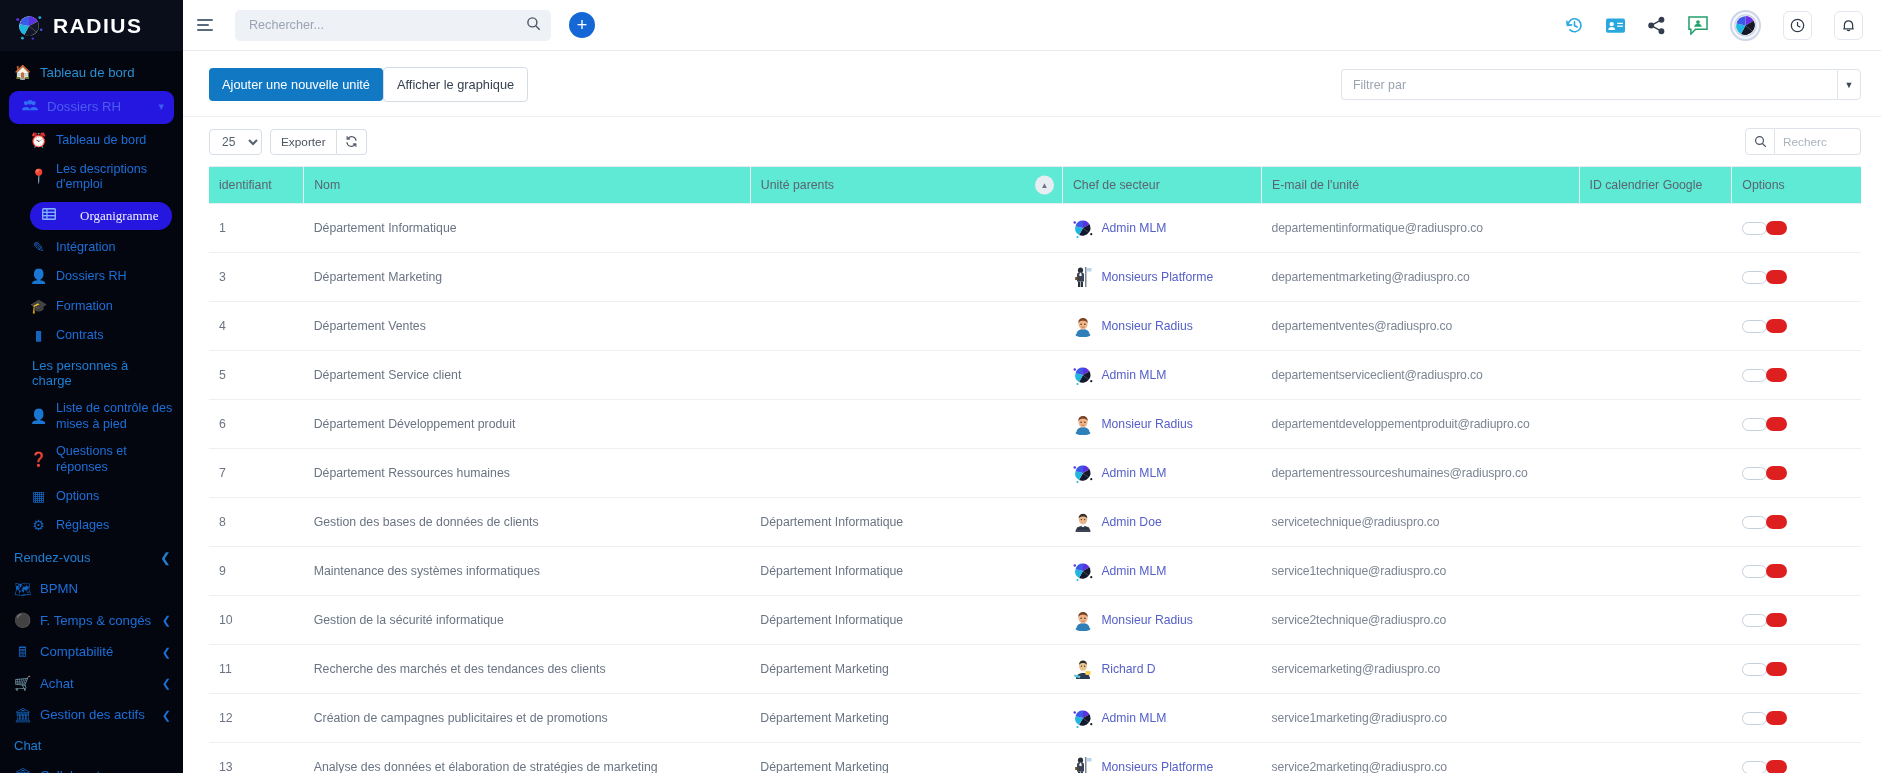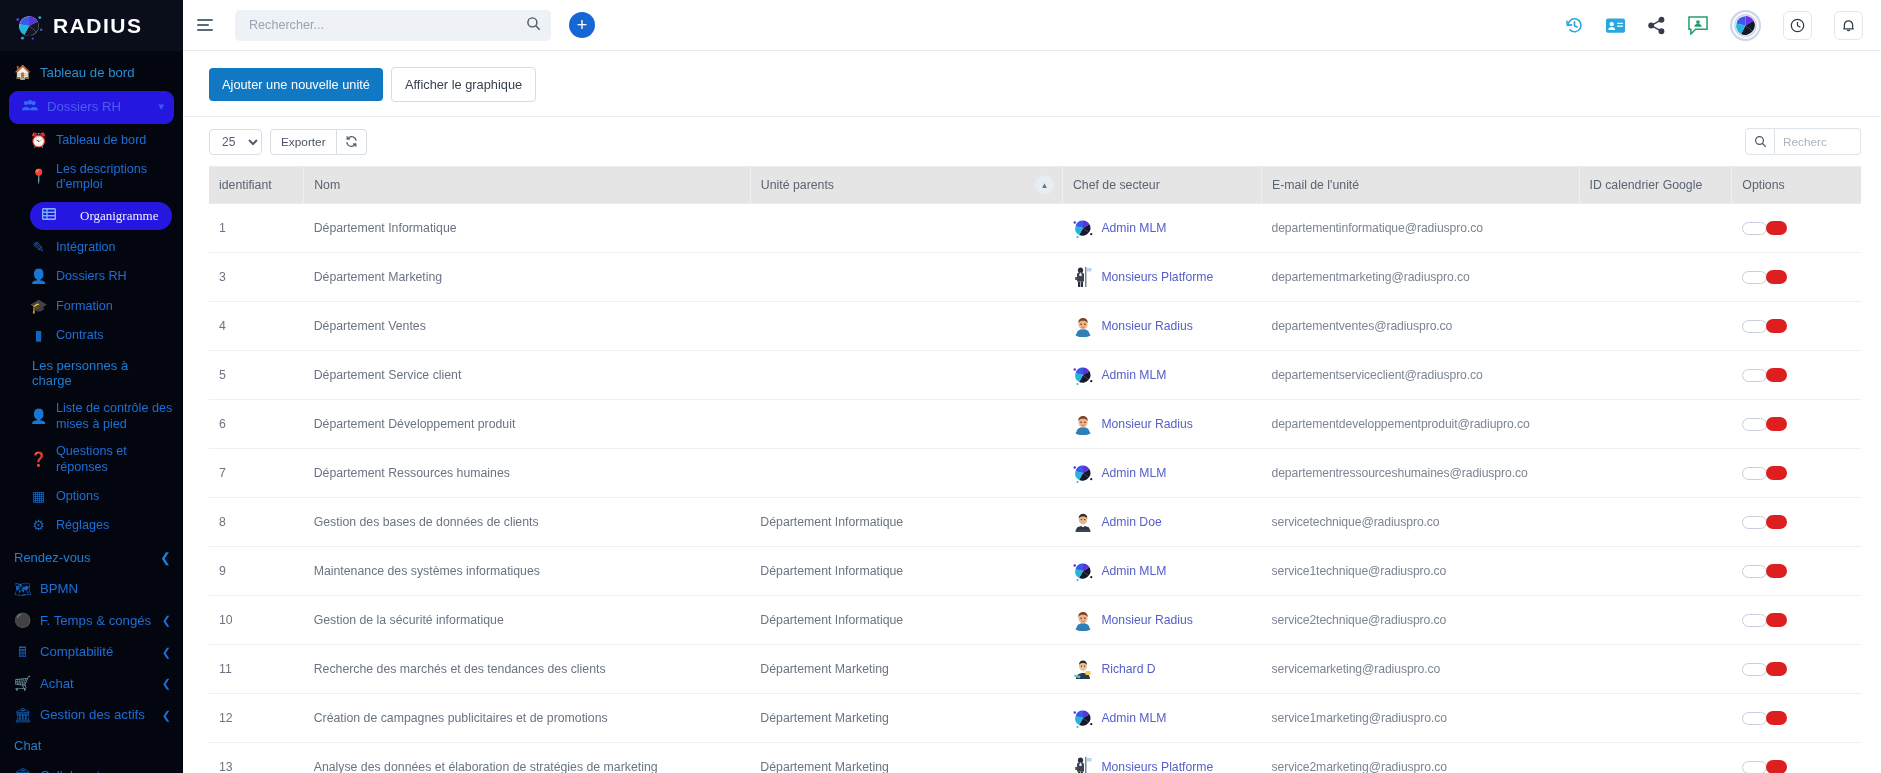--- a/index.html
+++ b/index.html
@@ -114,21 +114,21 @@
     display:flex; align-items:center;
     border-bottom: 1px solid #eaedf1;
   }
   .btn-primary {
     background:#1178c4; color:#fff; border:none; border-radius:4px;
     font-size:12.8px; padding:9px 13px; cursor:pointer;
     font-family:"Liberation Sans",sans-serif;
   }
   .btn-outline {
     background:#fff; color:#36414f; border:1px solid #d6dce4; border-radius:4px;
-    font-size:12.8px; padding:9px 13px; margin-left:8px; cursor:pointer;
+    font-size:12.8px; padding:9px 13px; cursor:pointer;
     font-family:"Liberation Sans",sans-serif;
   }
   .filter-wrap { margin-left:auto; width:520px; display:flex; }
   .filter-input {
     flex:1 1 auto; height:31px; border:1px solid #dfe4ea; border-right:none;
     border-radius:4px 0 0 4px; padding:0 11px; font-size:12.4px; outline:none;
     color:#3d4754; font-family:"Liberation Sans",sans-serif;
   }
   .filter-input::placeholder{ color:#9aa4b1; }
   .filter-caret {
@@ -162,21 +162,21 @@
     width:86px;height:27px;border:1px solid #dee3ea;border-left:none;border-radius:0 4px 4px 0;
     padding:0 8px;font-size:11.8px;outline:none;color:#46505e;
     font-family:Liberation Sans, sans-serif;
   }
   .search-inp::placeholder{color:#aab3bf;}
 
   
   .tbl-wrap { padding: 0 20px 0 26px; }
   table { width:100%; border-collapse: collapse; table-layout: fixed; }
   thead th {
-    background:#e5e5e5; color:#5a6472; font-size:12.3px; font-weight:normal;
+    background:#5eead4; color:#5a6472; font-size:12.3px; font-weight:normal;
     text-align:left; padding:11px 10px; border-top:1px solid #e8ebef;
     border-bottom:1px solid #e8ebef; position:relative;
   }
   thead th + th { border-left:1px solid #eef1f4; }
   .sort-btn{
     position:absolute; right:8px; top:50%; transform:translateY(-50%);
     width:19px;height:19px;border-radius:50%;background:#e8edf3;
     display:flex;align-items:center;justify-content:center;font-size:8px;color:#6b7684;cursor:pointer;
   }
   tbody td {
@@ -425,20 +425,24 @@
         </svg>
       </span>
     </div>
   </header>
 
   <div id="content">
 
     <div class="action-row">
       <button class="btn-primary">Ajouter une nouvelle unité</button>
       <button class="btn-outline">Afficher le graphique</button>
+      <div class="filter-wrap">
+        <input class="filter-input" value="" placeholder="Filtrer par" style="">
+        <span class="filter-caret">▼</span>
+      </div>
     </div>
 
     <div class="table-tools">
       <select class="len-select">
         <option>25</option>
       </select>
       <div class="btn-group">
         <button class="btn-sm">Exporter</button>
         <button class="btn-sm">
           <svg width="13" height="13" viewBox="0 0 14 14" fill="none" stroke="#4a5461" stroke-width="1.25">

